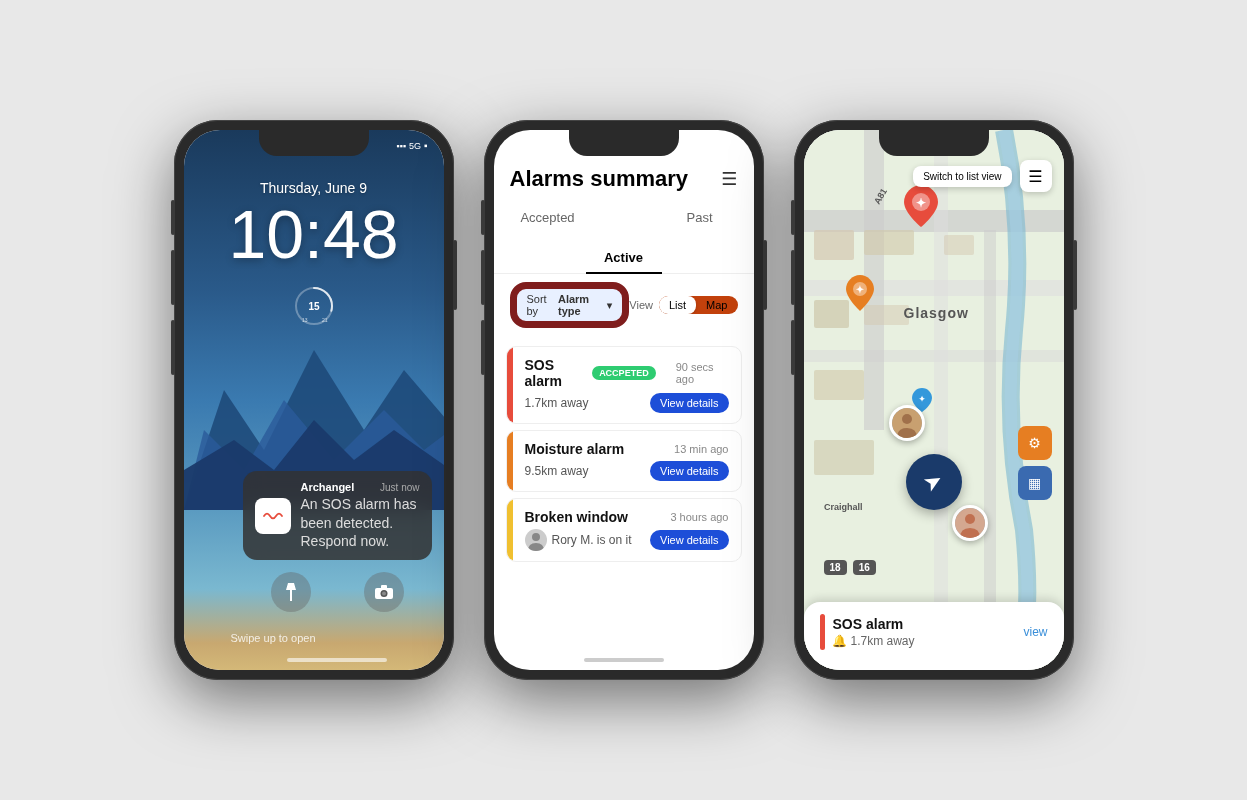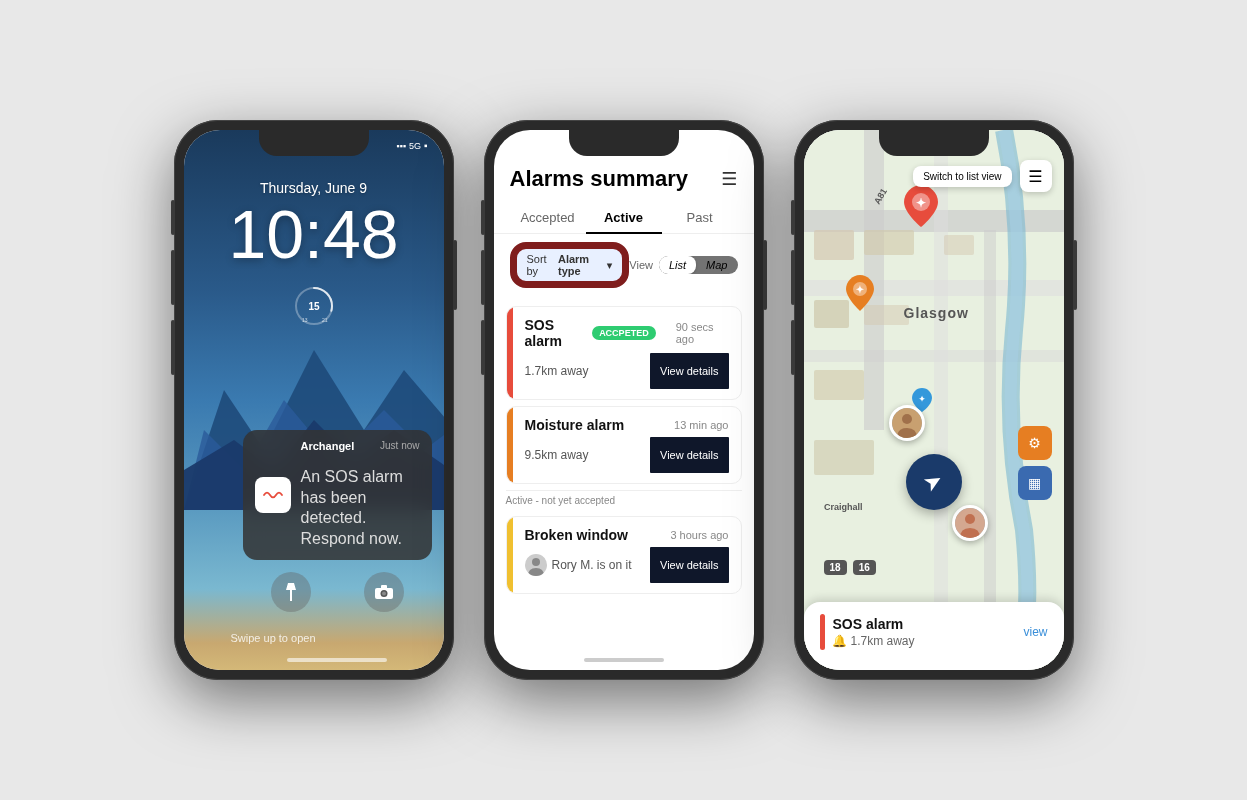--- a/index.html
+++ b/index.html
@@ -160,22 +160,22 @@
       color: #fff;
       font-size: 11px;
       font-weight: 600;
     }
     .notif-time {
       color: #aaa;
       font-size: 10px;
     }
     .notif-text {
       color: #ddd;
-      font-size: 16px;
-      margin-top: 15px;
+      font-size: 14px;
+      margin-top: 2px;
       line-height: 1.3;
     }
     .lock-actions {
       display: flex;
       justify-content: space-between;
       padding: 0 40px 20px;
     }
     .lock-action-icon {
       width: 40px;
       height: 40px;
@@ -237,20 +237,21 @@
       padding: 8px 0;
       font-size: 13px;
       font-weight: 500;
       color: #666;
       cursor: pointer;
       position: relative;
     }
     .tab.active {
       color: #000;
       font-weight: 700;
+      margin-top: 40px;
     }
     .tab.active::after {
       content: '';
       position: absolute;
       bottom: -1px;
       left: 0; right: 0;
       height: 2px;
       background: #000;
     }
     .filter-row {
@@ -273,24 +274,23 @@
     }
     .sort-btn-highlight { font-weight: 700; }
     .view-toggle {
       display: flex;
       align-items: center;
       gap: 6px;
     }
     .view-label { font-size: 11px; color: #666; }
     .view-options {
       display: flex;
-      background: #737373;
+      background: #c2410c;
       border-radius: 10px;
       overflow: hidden;
-      font-style: italic;
     }
     .view-opt {
       padding: 3px 10px;
       font-size: 11px;
       font-weight: 500;
       cursor: pointer;
     }
     .view-opt.active {
       background: #fff;
       box-shadow: 0 1px 3px rgba(0,0,0,0.2);
@@ -325,25 +325,25 @@
     .alarm-dist { font-size: 12px; color: #555; }
     .alarm-badge-accepted {
       background: #2ecc71;
       color: #fff;
       font-size: 9px;
       font-weight: 700;
       padding: 2px 7px;
       border-radius: 10px;
     }
     .view-details-btn {
-      background: #0f172a;
+      background: #1d4ed8;
       color: #fff;
       border: none;
-      border-radius: 1px;
-      padding: 12px 10px;
+      border-radius: 10px;
+      padding: 4px 10px;
       font-size: 11px;
       cursor: pointer;
     }
     .section-divider {
       margin: 4px 12px;
       padding: 4px 0;
       font-size: 10px;
       color: #888;
       border-top: 1px solid #eee;
     }
@@ -661,21 +661,20 @@
                 <span class="alarm-name">Moisture alarm</span>
                 <span class="alarm-time">13 min ago</span>
               </div>
               <div class="alarm-bottom">
                 <span class="alarm-dist">9.5km away</span>
                 <button class="view-details-btn">View details</button>
               </div>
             </div>
           </div>
 
-          <div class="section-divider">Active - not yet accepted</div>
 
           <div class="alarm-card">
             <div class="alarm-stripe" style="background:#f0c030;"></div>
             <div class="alarm-body">
               <div class="alarm-top">
                 <span class="alarm-name">Broken window</span>
                 <span class="alarm-time">3 hours ago</span>
               </div>
               <div class="alarm-bottom">
                 <div class="alarm-assigned">

